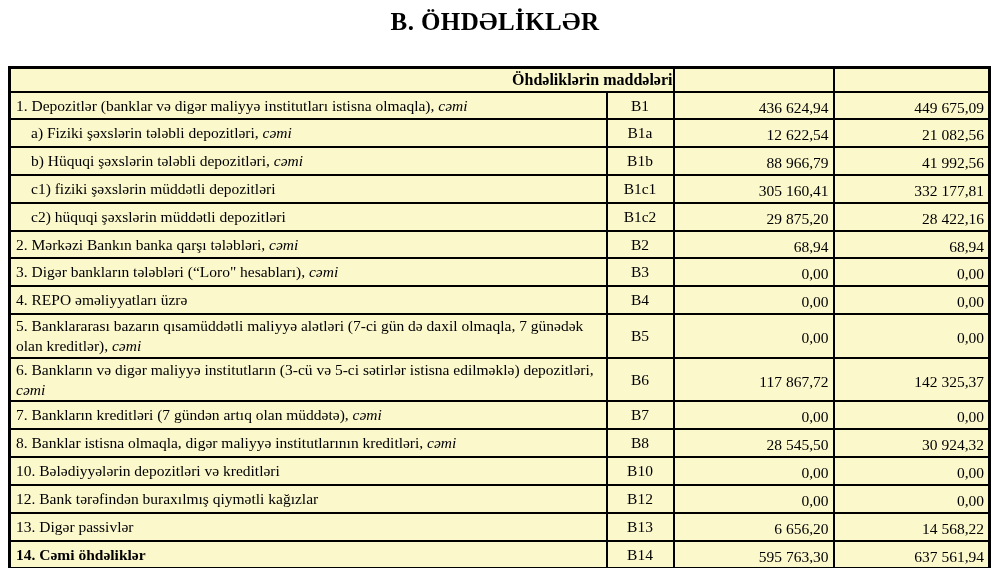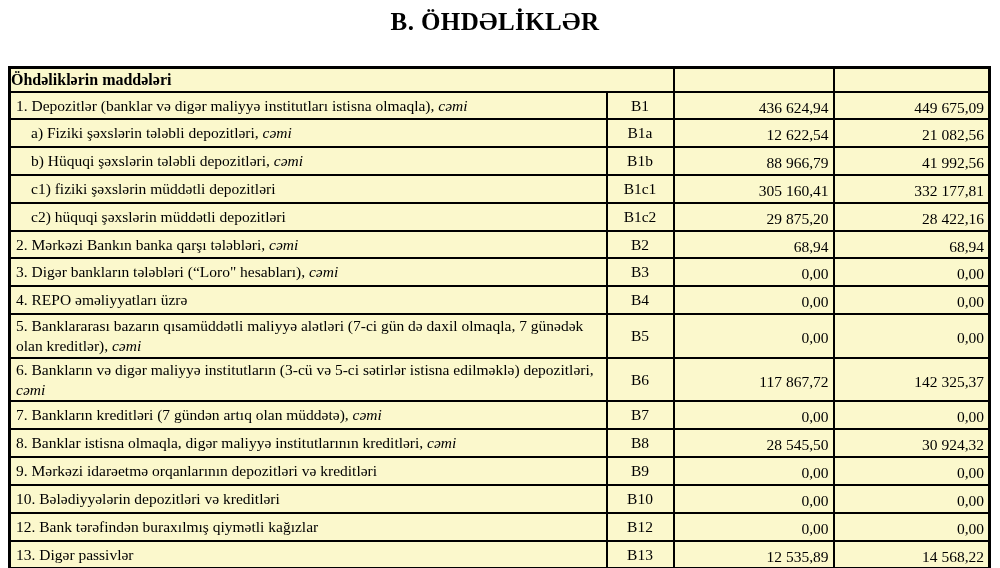--- a/index.html
+++ b/index.html
@@ -22,21 +22,21 @@
     background:#fbf8cc;
     font-size:15.5px;
     vertical-align:middle;
     line-height:1.28;
     overflow:hidden;
   }
   td.desc   { text-align:left;  padding:1px 4px 1px 5px;font-family:Liberation Serif, serif; }
   td.desc.indent { padding-left:20px; }
   td.code   { text-align:center; padding:1px 2px; }
   td.num    { text-align:right; padding:5px 4px 1px 2px; }
-  tr.hdr td { font-weight:bold; text-align:left; font-size:16px; }
+  tr.hdr td { font-weight:bold; text-align:right; font-size:16px; }
   tr.r      { height:24px; }
   tr.tall   { height:30px;margin-left:12px; }
   td.boldlabel { font-weight:bold; }
   .cemi { font-style:italic; }
   col.c-desc { width:597px; }
   col.c-code { width:67px; }
   col.c-v1   { width:160px; }
   col.c-v2   { width:156px; }
 </style>
 </head>
@@ -124,41 +124,35 @@
       <td class="num">0,00</td>
       <td class="num">0,00</td>
     </tr>
     <tr class="r">
       <td class="desc"><span>8. Banklar istisna olmaqla, digər maliyyə institutlarının kreditləri, </span><span class="cemi">cəmi</span></td>
       <td class="code">B8</td>
       <td class="num">28 545,50</td>
       <td class="num">30 924,32</td>
     </tr>
     <tr class="r">
-      <td class="desc"><span>9. Mərkəzi idarəetmə orqanlarının depozitləri və kreditləri</span><span class="cemi"></span></td>
-      <td class="code">B9</td>
-      <td class="num">0,00</td>
-      <td class="num">0,00</td>
-    </tr>
-    <tr class="r">
       <td class="desc"><span>10. Bələdiyyələrin depozitləri və kreditləri</span><span class="cemi"></span></td>
       <td class="code">B10</td>
       <td class="num">0,00</td>
       <td class="num">0,00</td>
     </tr>
     <tr class="r">
       <td class="desc"><span>12. Bank tərəfindən buraxılmış qiymətli kağızlar</span><span class="cemi"></span></td>
       <td class="code">B12</td>
       <td class="num">0,00</td>
       <td class="num">0,00</td>
     </tr>
     <tr class="r">
       <td class="desc"><span>13. Digər passivlər</span><span class="cemi"></span></td>
       <td class="code">B13</td>
-      <td class="num">12 535,89</td>
+      <td class="num">6 656,20</td>
       <td class="num">14 568,22</td>
     </tr>
     <tr class="r">
       <td class="desc boldlabel"><span>14. Cəmi öhdəliklər</span><span class="cemi"></span></td>
       <td class="code">B14</td>
       <td class="num">595 763,30</td>
       <td class="num">637 561,94</td>
     </tr>
   </tbody>
 </table>

